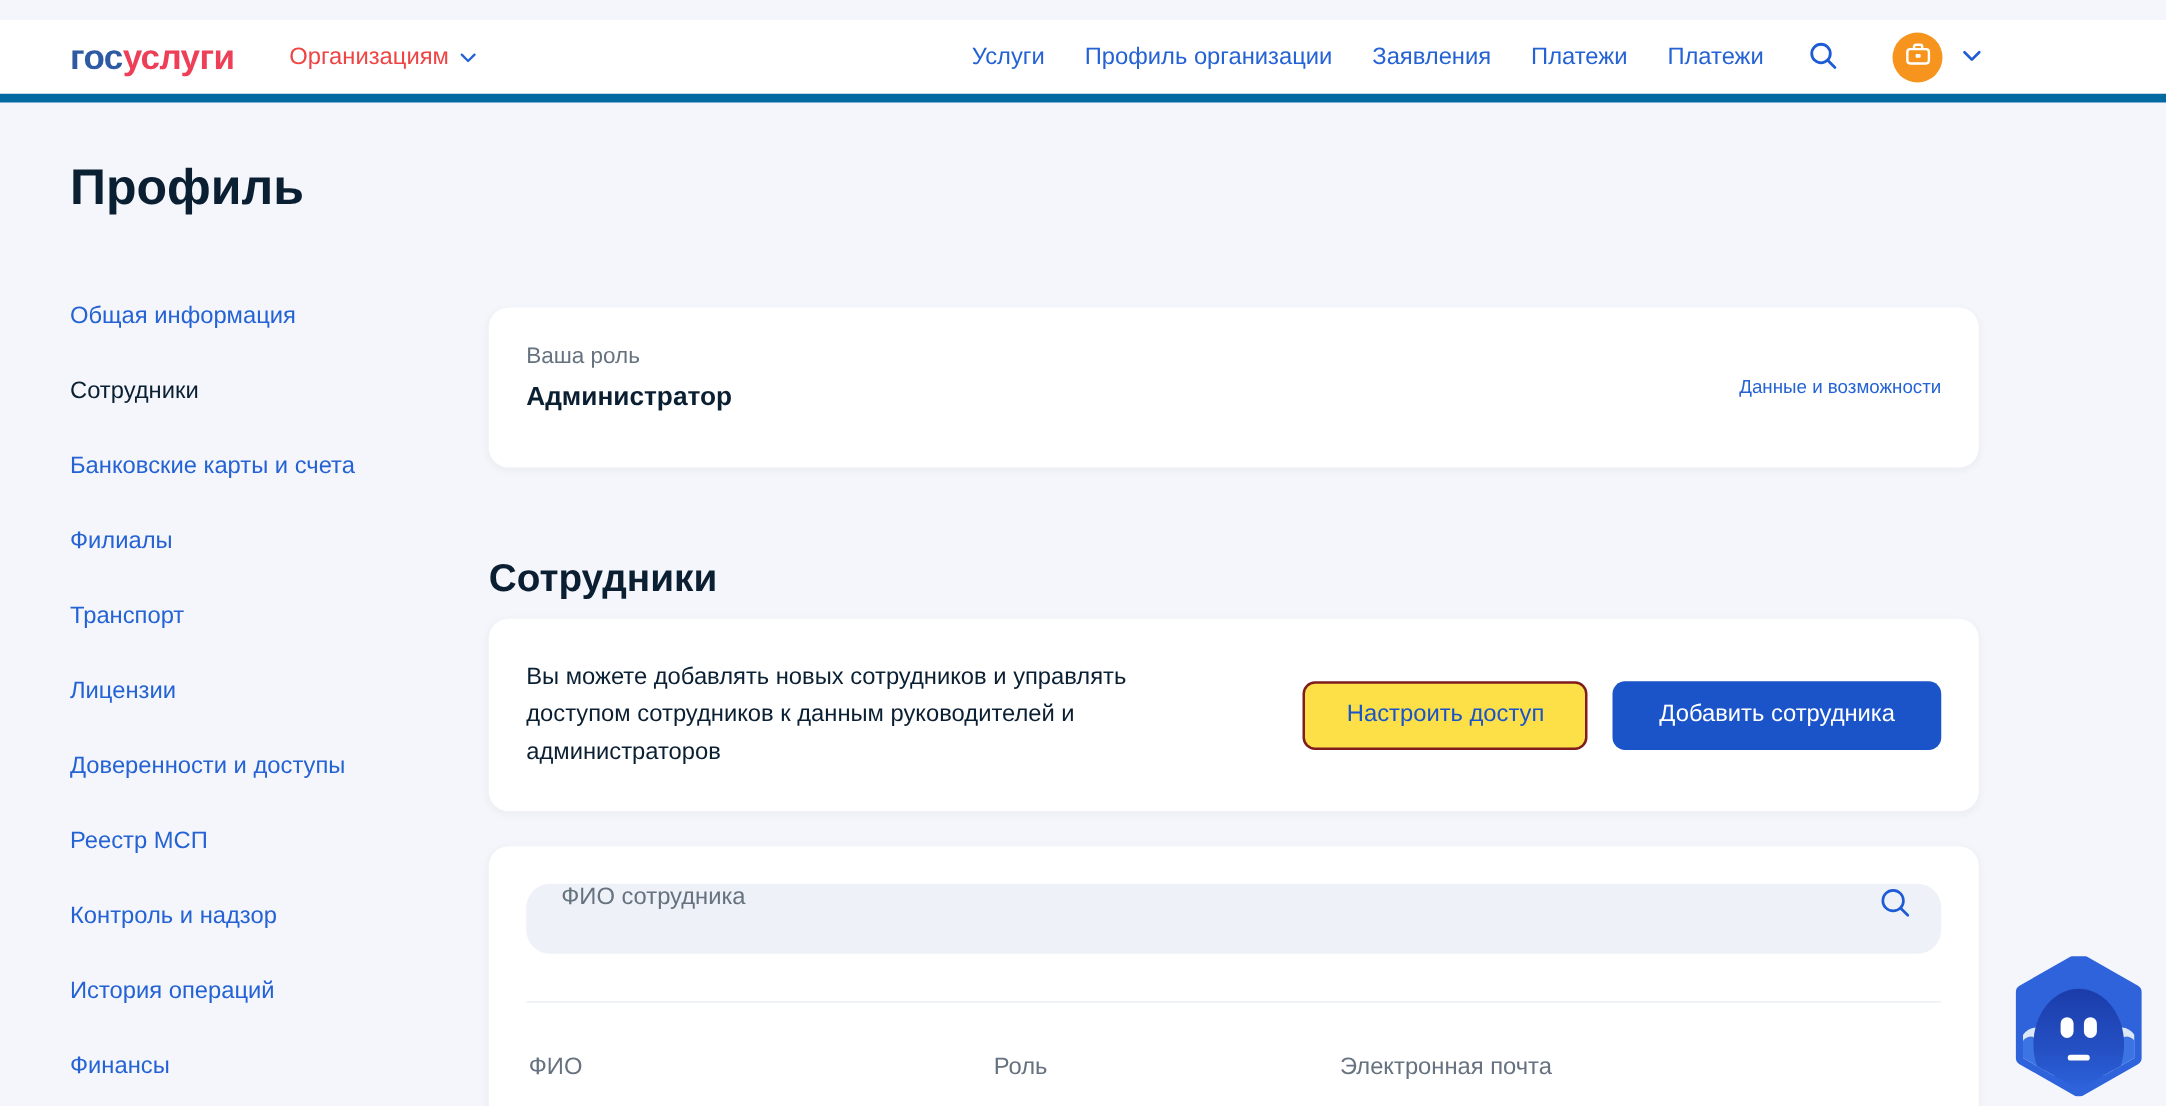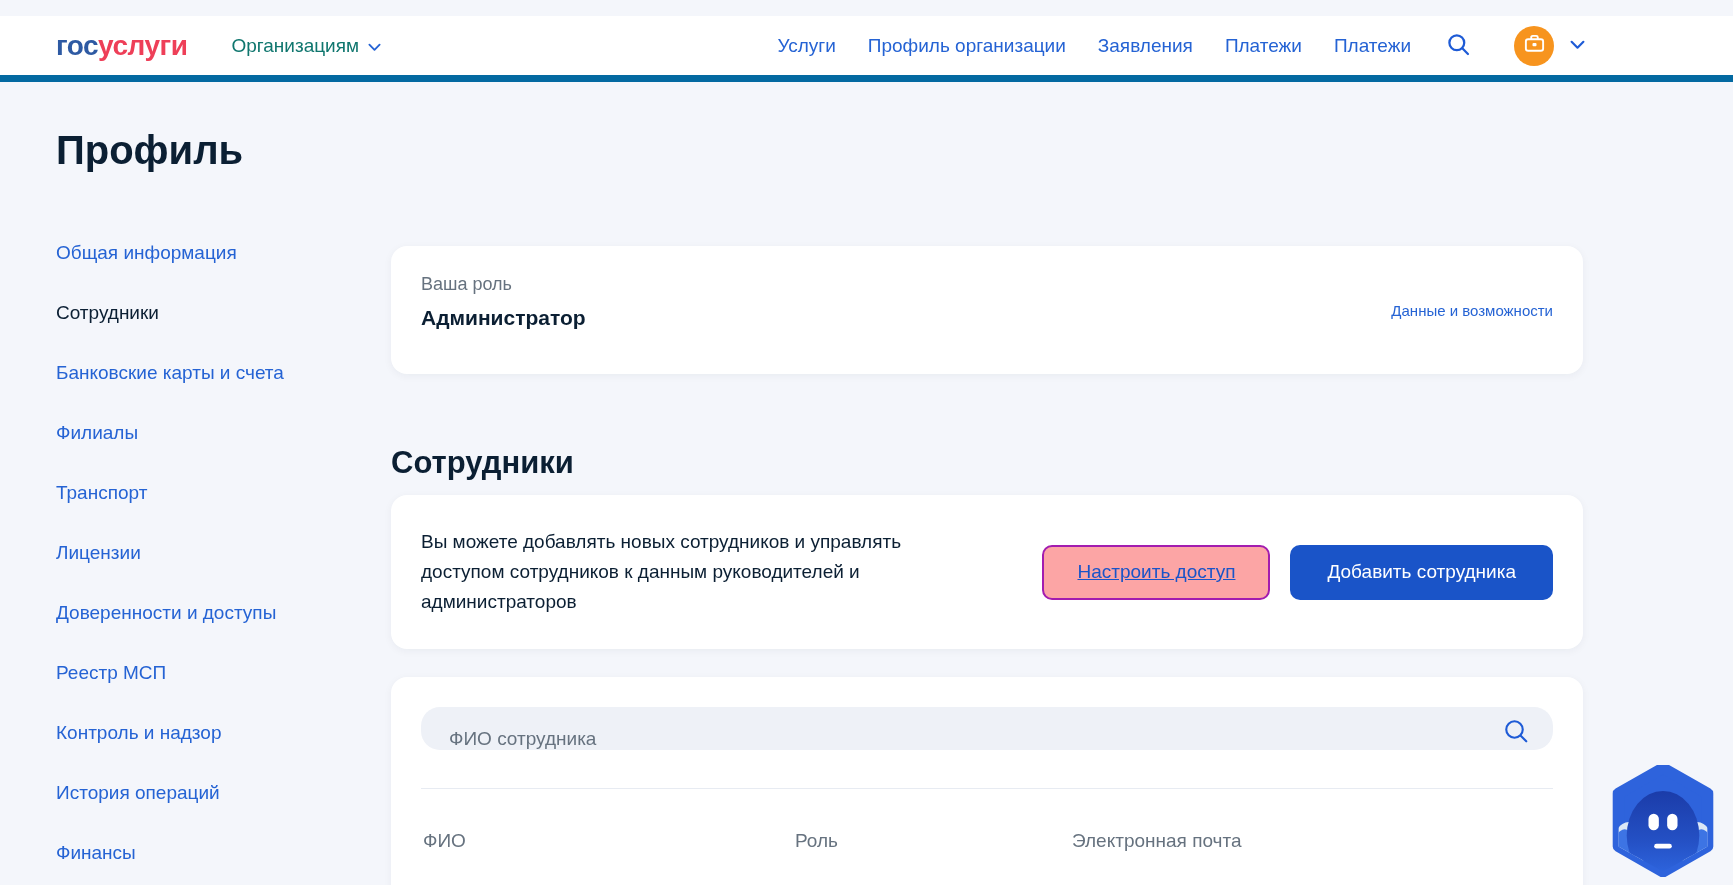--- a/index.html
+++ b/index.html
@@ -15,21 +15,21 @@
   
   .topbar {
     height:66px; background:#FFFFFF; display:flex; align-items:center;
     padding:0 148px 0 56px; border-bottom:7px solid #0369a1;margin-top:16px;
   }
   .logo { font-size:28px; font-weight:800; letter-spacing:-0.5px; cursor:pointer; white-space:nowrap; }
   .logo .gos { color:#2E5AA3; }
   .logo .uslugi { color:#EE3F58; }
   .org-switch {
     margin-left:44px; display:flex; align-items:center; gap:9px;
-    font-size:19px; color:#0f766e; cursor:pointer;
+    font-size:19px; color:#ef4444; cursor:pointer;
   }
   .topnav { margin-left:auto; display:flex; align-items:center; gap:32px; }
   .topnav a { font-size:19px; color:#2563D4; white-space:nowrap; }
   .icon-btn { background:none; border:none; cursor:pointer; display:flex; align-items:center; }
   .search-btn { margin-left:34px; }
   .avatar {
     margin-left:42px; width:40px; height:40px; border-radius:50%;
     background:#F7941E; display:flex; align-items:center; justify-content:center; cursor:pointer; flex:0 0 auto;
   }
   .acct-chevron { margin-left:16px; }
@@ -59,28 +59,28 @@
     font-size:15px; color:#2563D4; cursor:pointer;
   }
 
   h2.section-title { margin-top:70px; font-size:31px; line-height:38px; font-weight:700; color:#0B1F33; }
 
   
   .emp-card { margin-top:13px; padding:32px 30px; display:flex; align-items:center; }
   .emp-text { width:492px; font-size:19px; line-height:30px; color:#0B1F33; }
   .emp-buttons { margin-left:auto; display:flex; align-items:center; gap:20px; }
   .btn { height:55px; border-radius:10px; font-size:19px; font-family:inherit; cursor:pointer; white-space:nowrap; }
-  .btn-outline { background:#fca5a5; border:2px solid #a21caf; color:#1A54C8; padding:0 33px;text-decoration:underline; }
+  .btn-outline { background:#fde047; border:2px solid #7f1d1d; color:#1A54C8; padding:0 33px; }
   .btn-primary { background:#1A54C8; border:none; color:#FFFFFF; padding:0 37px; }
 
   
   .table-card { margin-top:28px; padding:30px 30px 0; height:320px; border-radius:16px 16px 0 0; }
   .search-field {
-    height:43px; background:#EEF1F7; border-radius:19px;
-    display:flex; align-items:flex-end; padding:0 22px 0 28px; cursor:text;
+    height:56px; background:#EEF1F7; border-radius:19px;
+    display:flex; align-items:flex-start; padding:0 22px 0 28px; cursor:text;
   }
   .search-field input {
     flex:1; border:none; outline:none; background:transparent;
     font-size:19px; font-family:inherit; color:#0B1F33;
   }
   .search-field input::placeholder { color:#66727F; opacity:1; }
   .divider { margin-top:38px; height:1px; background:#E7EBF2; }
 
   .tbl-head, .tbl-row { display:grid; grid-template-columns:372px 277px 1fr 26px; align-items:start; padding:0 2px; }
   .tbl-head { margin-top:41px; color:#66727F; font-size:19px; }

